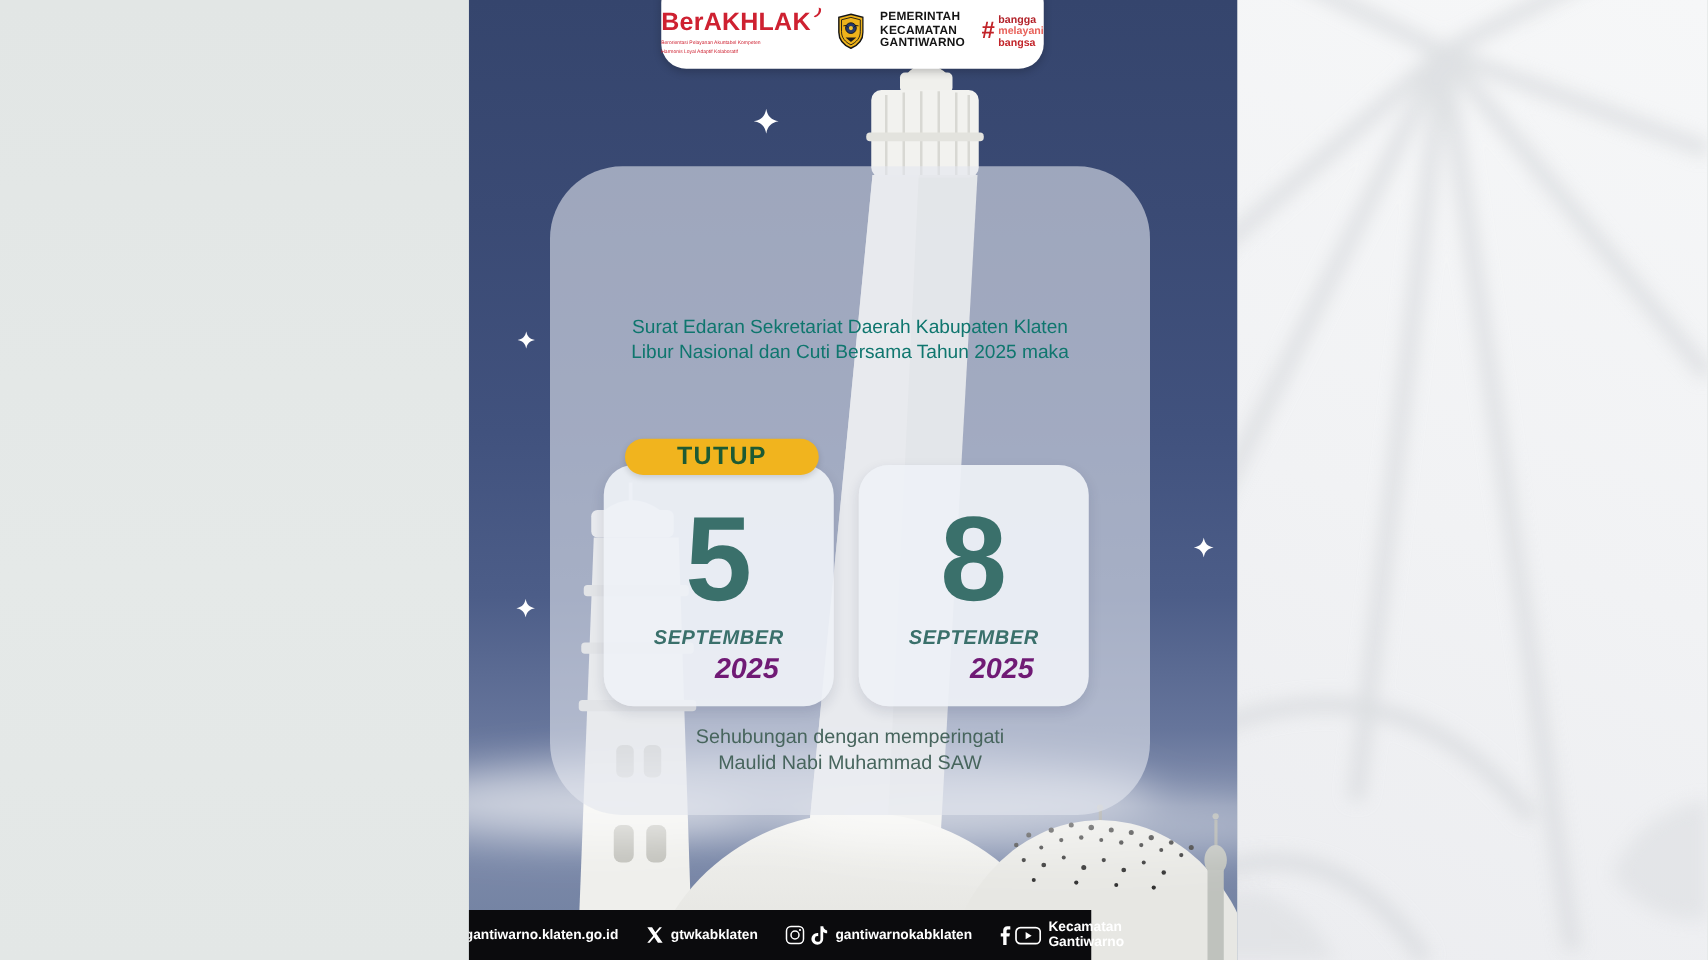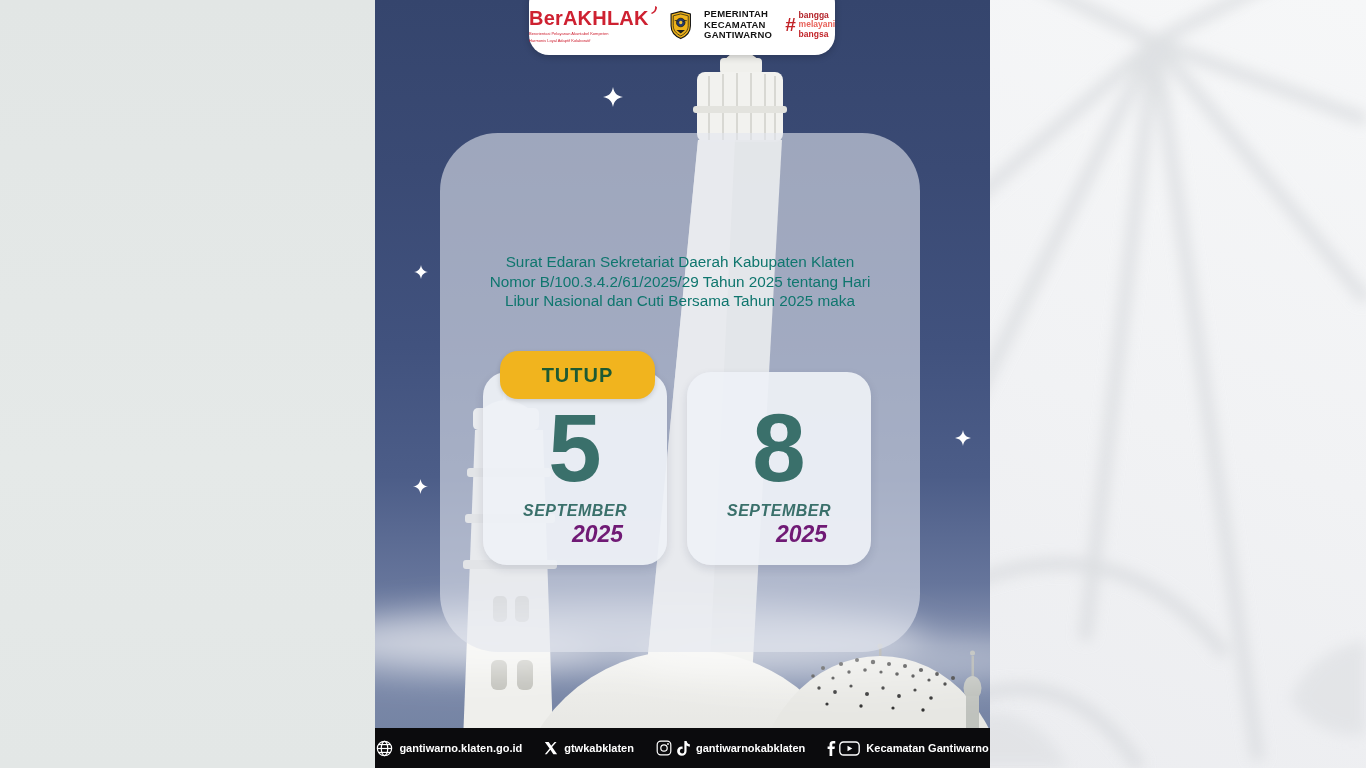--- a/index.html
+++ b/index.html
@@ -32,21 +32,21 @@
   .title-box span { font-size:44px; font-weight:800; letter-spacing:1px; color:#26572e; }
 
   .body-text { position:absolute; left:70px; top:252px; width:470px; text-align:center;
                color:#0f766e; font-size:15.3px; line-height:19.5px; }
 
   .card { position:absolute; top:372px; width:184px; height:193px; border-radius:24px;
           background:rgba(238,241,246,0.92); box-shadow:0 4px 10px rgba(25,35,65,0.12);
           display:flex; flex-direction:column; align-items:center; }
   .card-closed { left:108px; }
   .card-open  { left:312px; }
-  .pill { position:absolute; top:351px; height:48px; border-radius:18px; background:#f1b41e;
+  .pill { position:absolute; top:351px; height:29px; border-radius:18px; background:#f1b41e;
           color:#1d5a33; font-weight:800; font-size:20px; letter-spacing:1px;
           display:flex; align-items:center; justify-content:center;
           box-shadow:0 2px 5px rgba(0,0,0,0.15); z-index:5; }
   .pill-closed { left:125px; width:155px; }
   .pill-open   { left:330px; width:153px; }
   .day   { margin-top:28px; font-size:96px; line-height:96px; font-weight:800; color:#3a706b; }
   .month { margin-top:6px; font-size:16px; font-weight:800; font-style:italic;
            letter-spacing:0.5px; color:#3a706b; }
   .year  { margin-top:1px; font-size:23px; font-weight:800; font-style:italic; color:#701a75;margin-left:45px; }
 
@@ -63,21 +63,21 @@
               display:flex; align-items:flex-start; gap:1px; }
   .bk-tag   { font-size:4px; color:#ce2131; line-height:1.5; margin-top:1px; }
   .agency   { font-size:9.5px; font-weight:800; color:#141414; line-height:1.1;
               letter-spacing:0.2px; }
   .campaign { display:flex; align-items:center; gap:3px; }
   .campaign-lines { font-size:8.5px; font-weight:800; line-height:1.12; text-align:left; }
   .camp-1 { color:#b3232a; } .camp-2 { color:#e8625a; } .camp-3 { color:#c22429; }
   .hash-glyph { font-size:19px; font-weight:800; font-style:italic; color:#c22429; }
 
   
-  .footer { position:absolute; left:0; bottom:0; width:615px; height:40px; background:#0b0b0d;
+  .footer { position:absolute; left:0; bottom:0; width:498px; height:40px; background:#0b0b0d;
             display:flex; align-items:center; justify-content:center; gap:22px; z-index:6; }
   .f-item { display:flex; align-items:center; gap:6px; color:#ffffff;
             font-size:11px; font-weight:bold; cursor:pointer; }
   .f-icons { display:flex; align-items:center; gap:3px; }
 </style>
 </head>
 <body>
 
 <div class="page">
 
@@ -230,38 +230,41 @@
       </svg>
     <svg class="sparkle" style="left:38px;top:479px" width="15" height="15" viewBox="0 0 20 20">
         <path d="M10 0 C11 6 14 9 20 10 C14 11 11 14 10 20 C9 14 6 11 0 10 C6 9 9 6 10 0 Z" fill="#ffffff"></path>
       </svg>
 
     <div class="panel"></div>
 
 
     <div class="body-text">
       <div>Surat Edaran Sekretariat Daerah Kabupaten Klaten</div>
-      <div>Nomor B/100.3.4.2/61/2025/29 Tahun 2025 tentang Hari</div>
       <div>Libur Nasional dan Cuti Bersama Tahun 2025 maka</div>
     </div>
 
     <div class="pill pill-closed">TUTUP</div>
 
     <div class="card card-closed">
       <div class="day">5</div>
       <div class="month">SEPTEMBER</div>
       <div class="year">2025</div>
     </div>
 
     <div class="card card-open">
       <div class="day">8</div>
       <div class="month">SEPTEMBER</div>
       <div class="year">2025</div>
     </div>
 
+    <div class="closing">
+      <div>Sehubungan dengan memperingati</div>
+      <div>Maulid Nabi Muhammad SAW</div>
+    </div>
 
     <div class="header-banner">
       <div class="bk-block">
         <div class="bk-name">
           <span>BerAKHLAK</span>
           <svg width="7" height="9" viewBox="0 0 7 9" style="margin-top:-2px">
               <path d="M1 8 Q6 6 5 1 L7 2 Q7 7 2 9 Z" fill="#ce2131"></path>
             </svg>
         </div>
         <div class="bk-tag">Berorientasi Pelayanan Akuntabel Kompeten</div>

